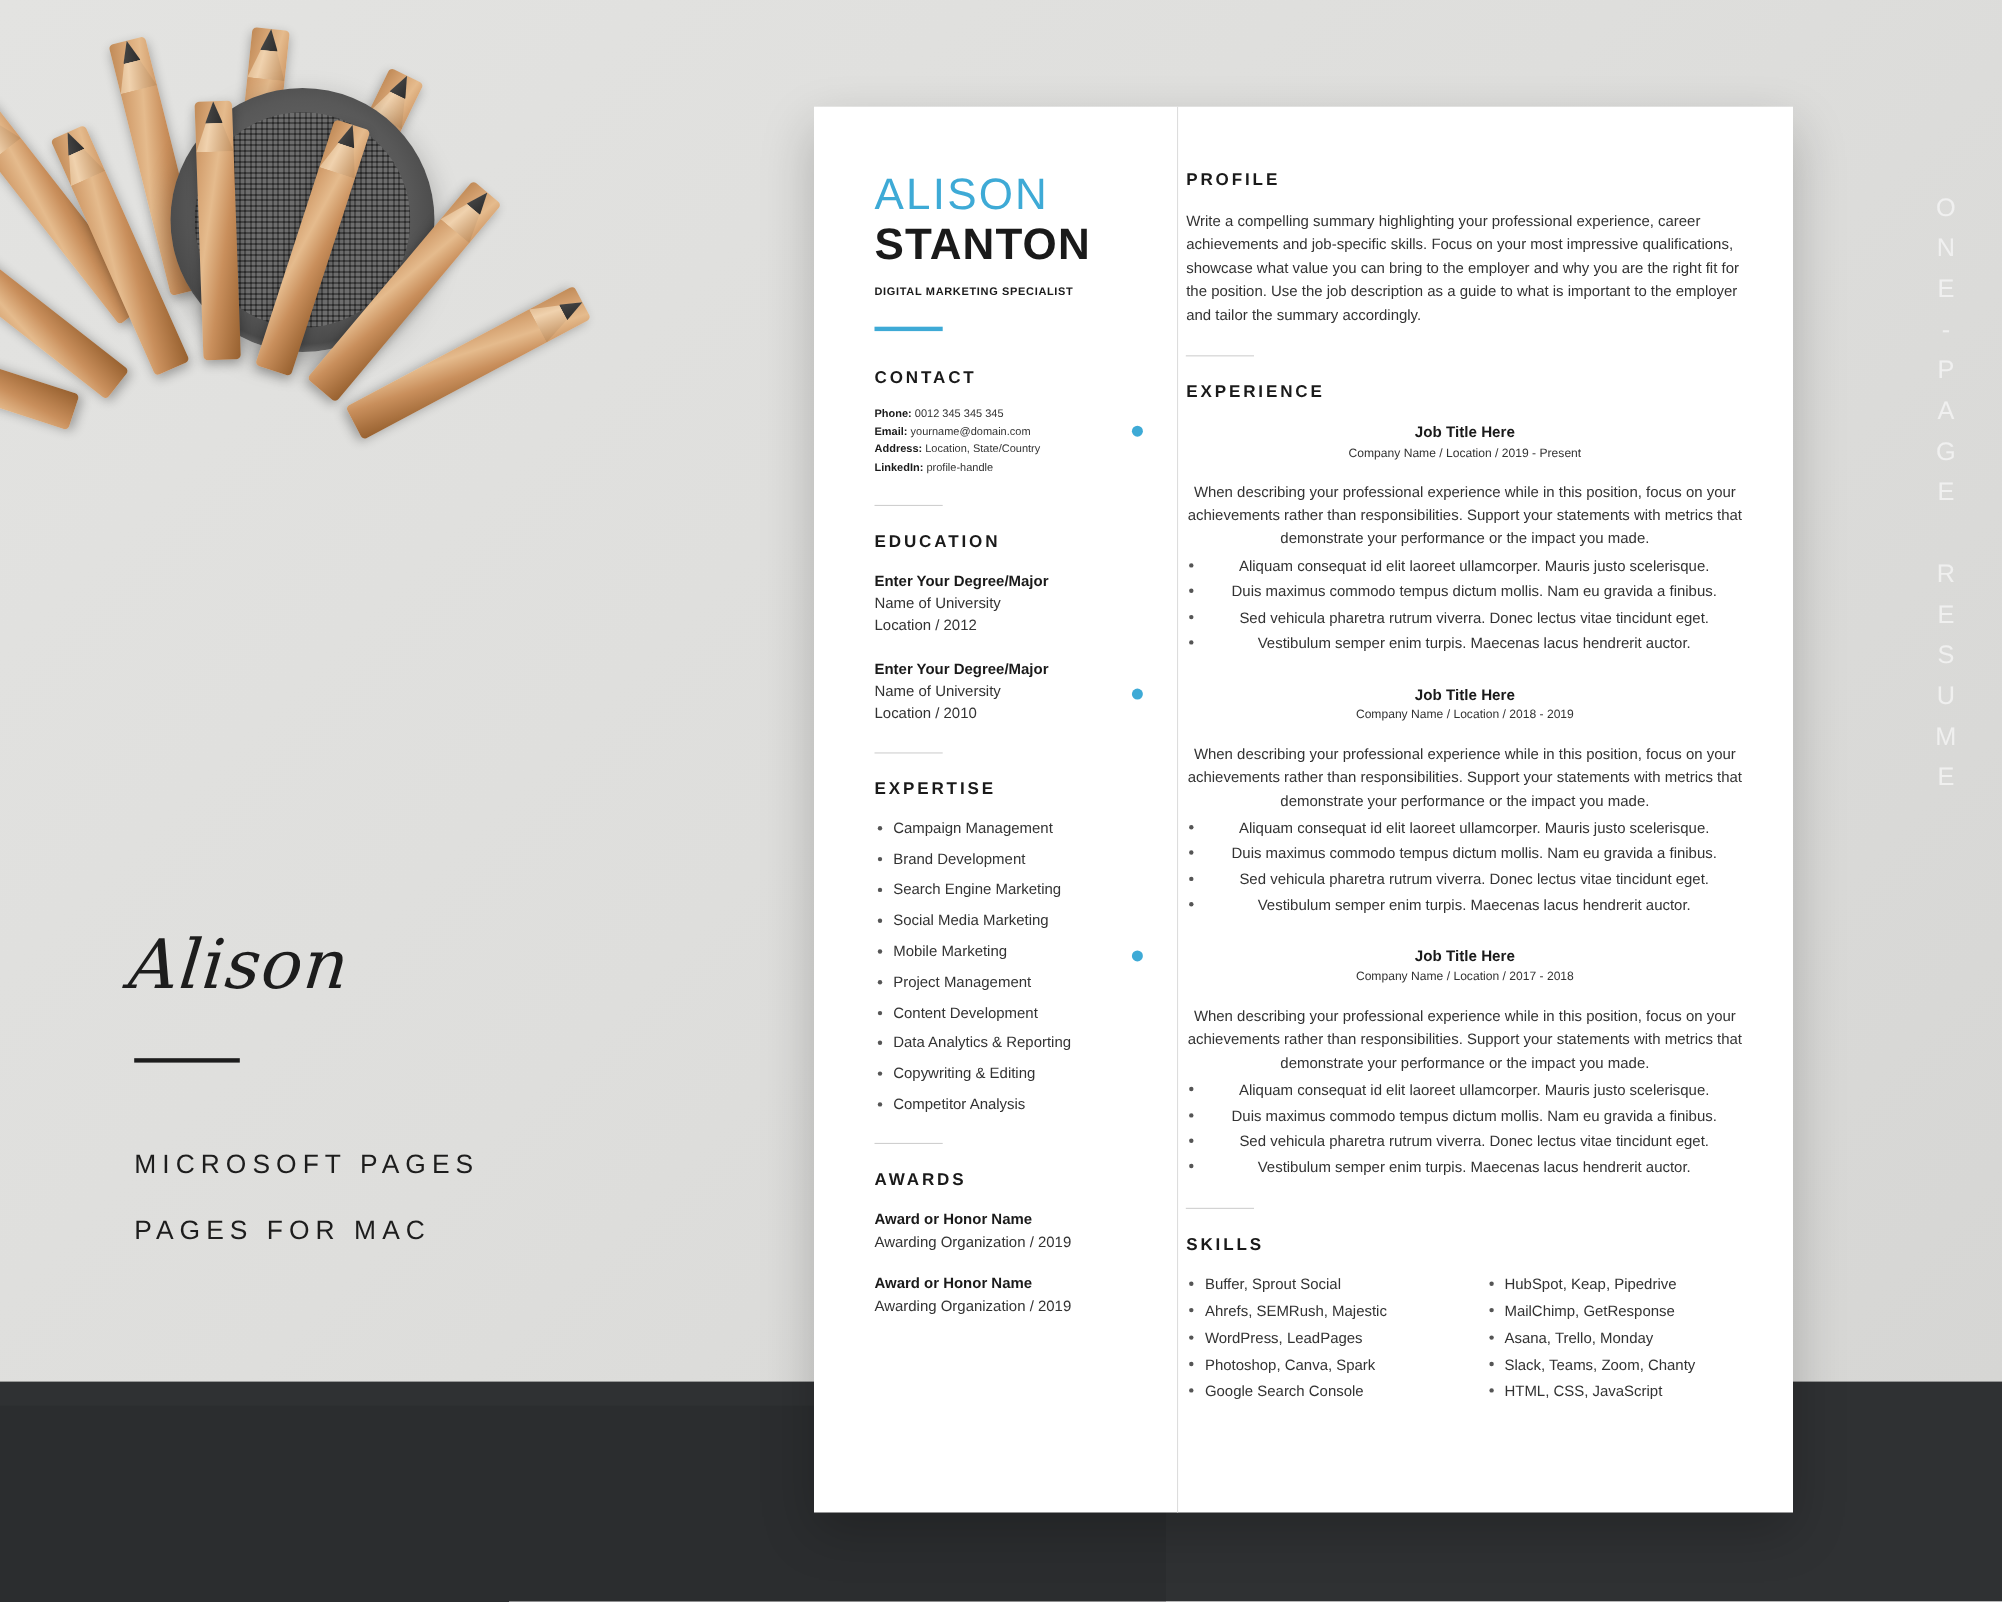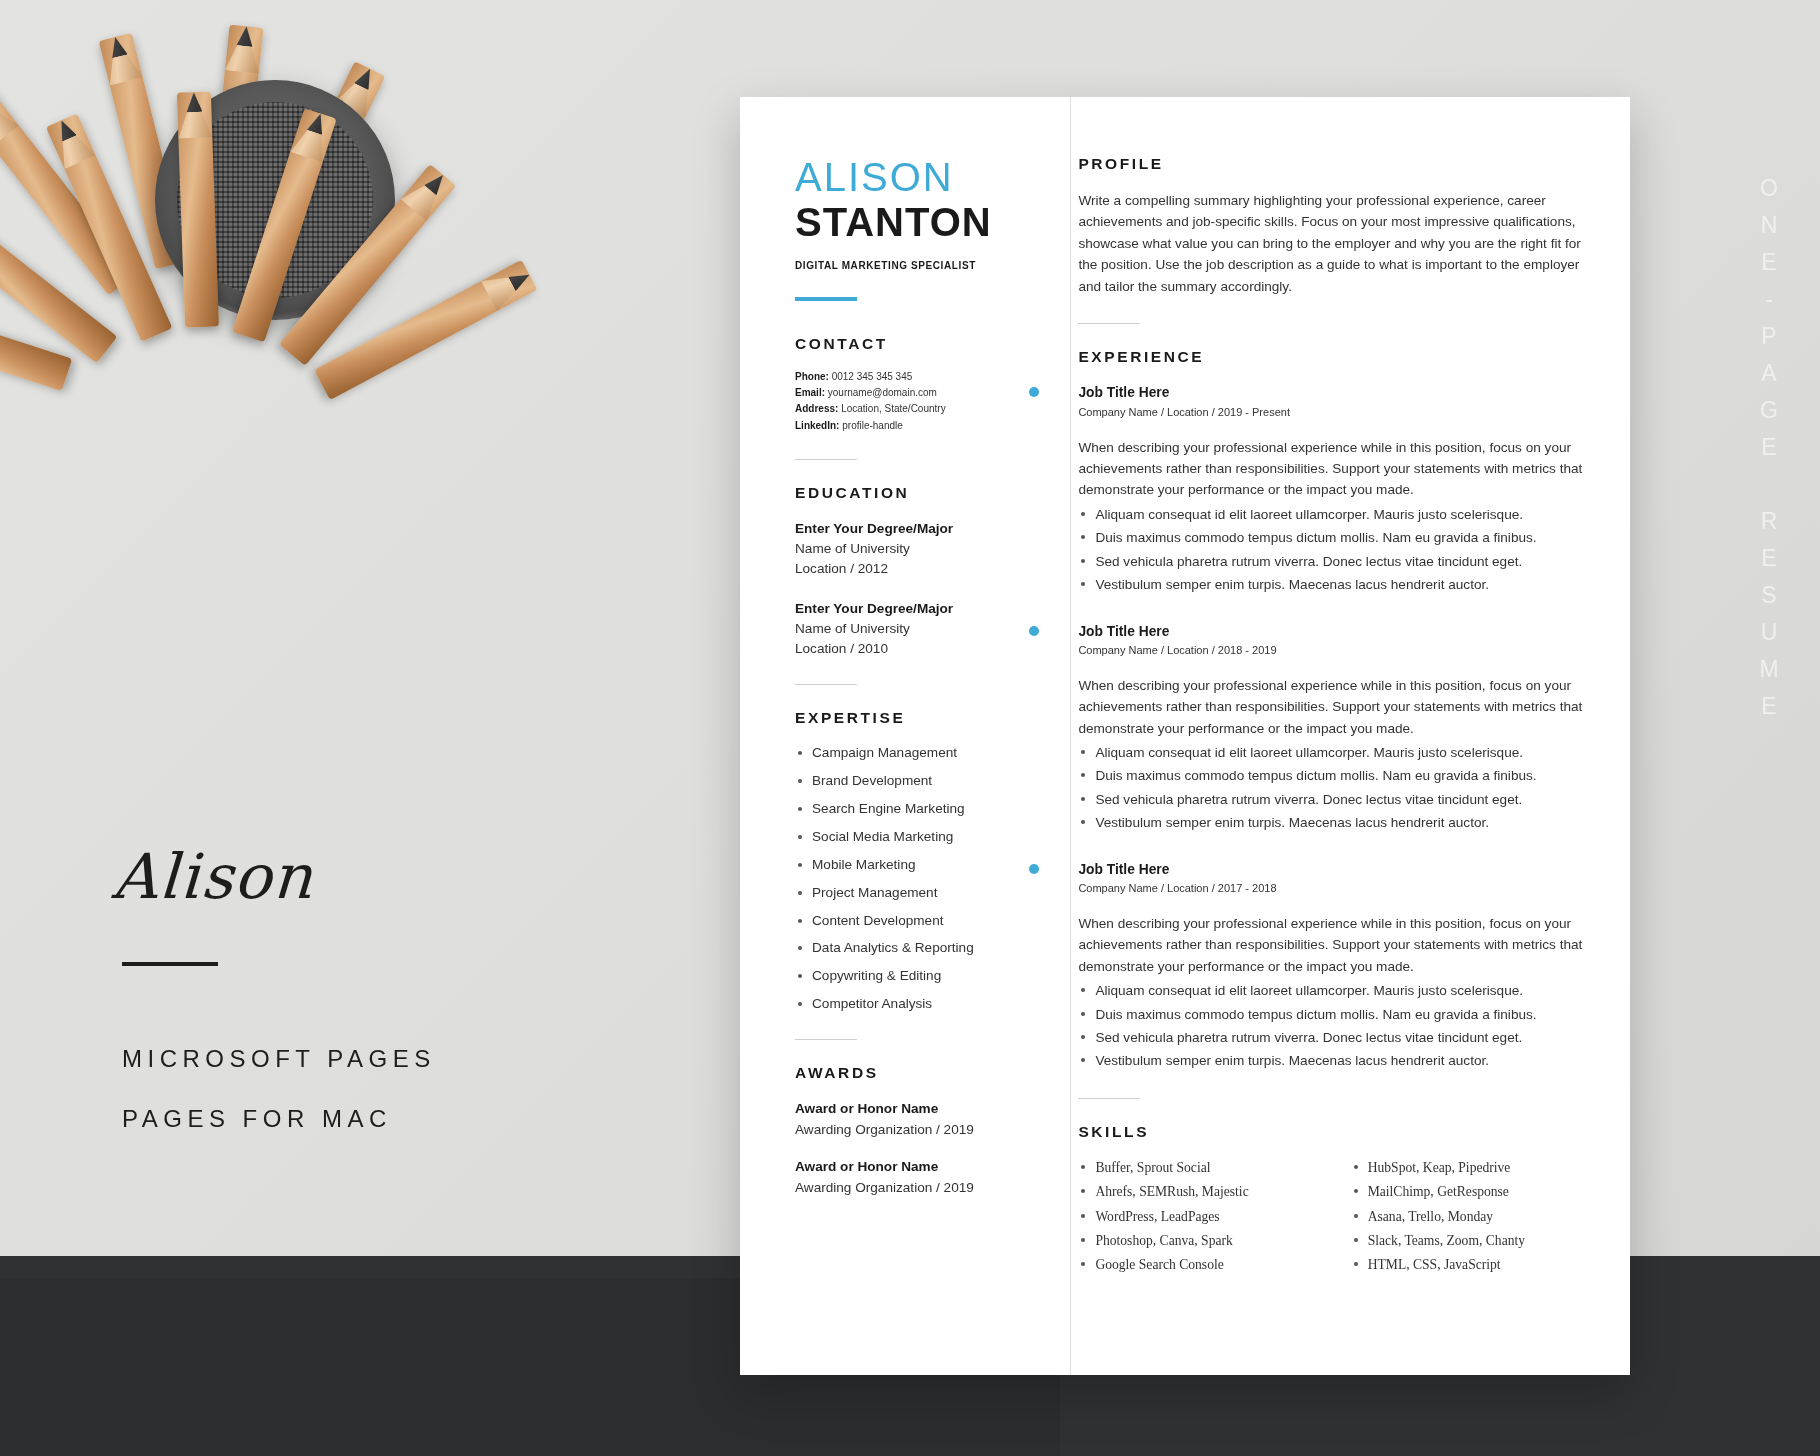--- a/index.html
+++ b/index.html
@@ -151,31 +151,31 @@
     content: ""; position: absolute; left: 3px; top: 7px;
     width: 4px; height: 4px; border-radius: 50%; background: #555;
   }
 
   .award-item { margin-bottom: 18px; }
   .award-name { font-size: 13.6px; font-weight: 700; color: #1a1a1a; line-height: 1.5; }
   .award-org { font-size: 13.6px; color: #333; line-height: 1.45; }
 
   .para { font-size: 13.6px; color: #333; line-height: 1.58; }
 
-  .exp-item { position: relative; margin-bottom: 26px; }
+  .exp-item { position: relative; margin-bottom: 26px; text-align: center; }
   .exp-dot {
     position: absolute; left: -49px; top: 4px;
     width: 10px; height: 10px; border-radius: 50%; background: #3eaad6;
   }
   .exp-title { font-size: 13.8px; font-weight: 700; color: #1a1a1a; line-height: 1.5; }
   .exp-meta { font-size: 11px; color: #333; line-height: 1.5; margin-bottom: 16px; }
   .exp-desc { font-size: 13.6px; color: #333; line-height: 1.58; margin-bottom: 4px; }
   .exp-item ul.bullets li { margin-bottom: 3px; line-height: 1.5; }
 
-  .skills-cols { display: flex; gap: 38px; font-family: Liberation Serif, serif; }
+  .skills-cols { display: flex; gap: 38px; }
   .skills-cols ul { flex: 1; }
   .skills-cols ul.bullets li { margin-bottom: 4px; line-height: 1.5; }
 </style>
 </head>
 <body>
 
 <div id="stage">
 
   <div class="promo">
 

